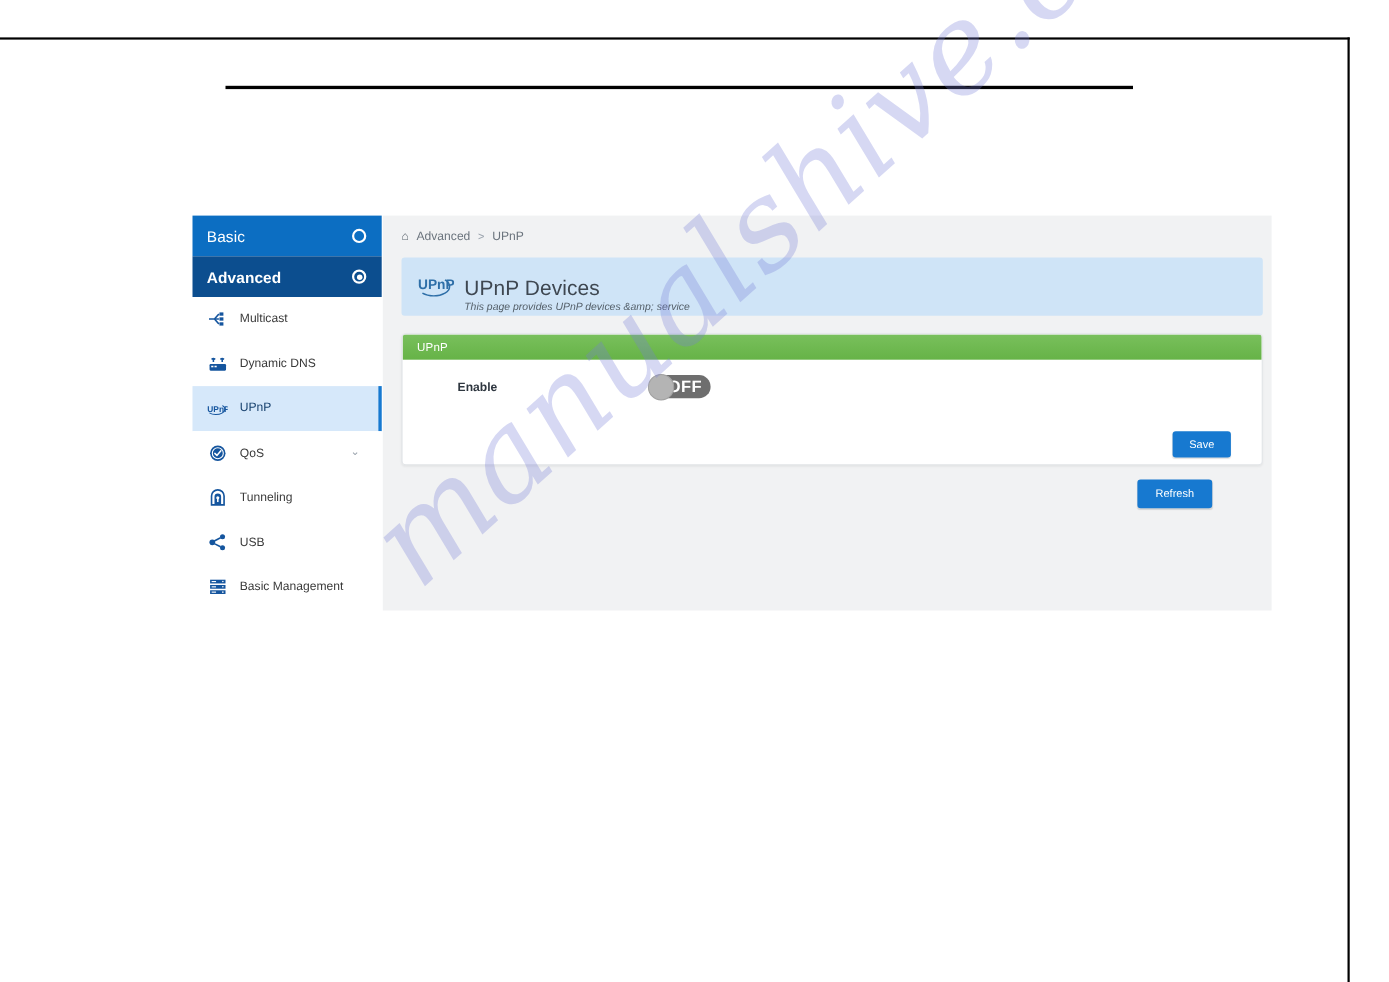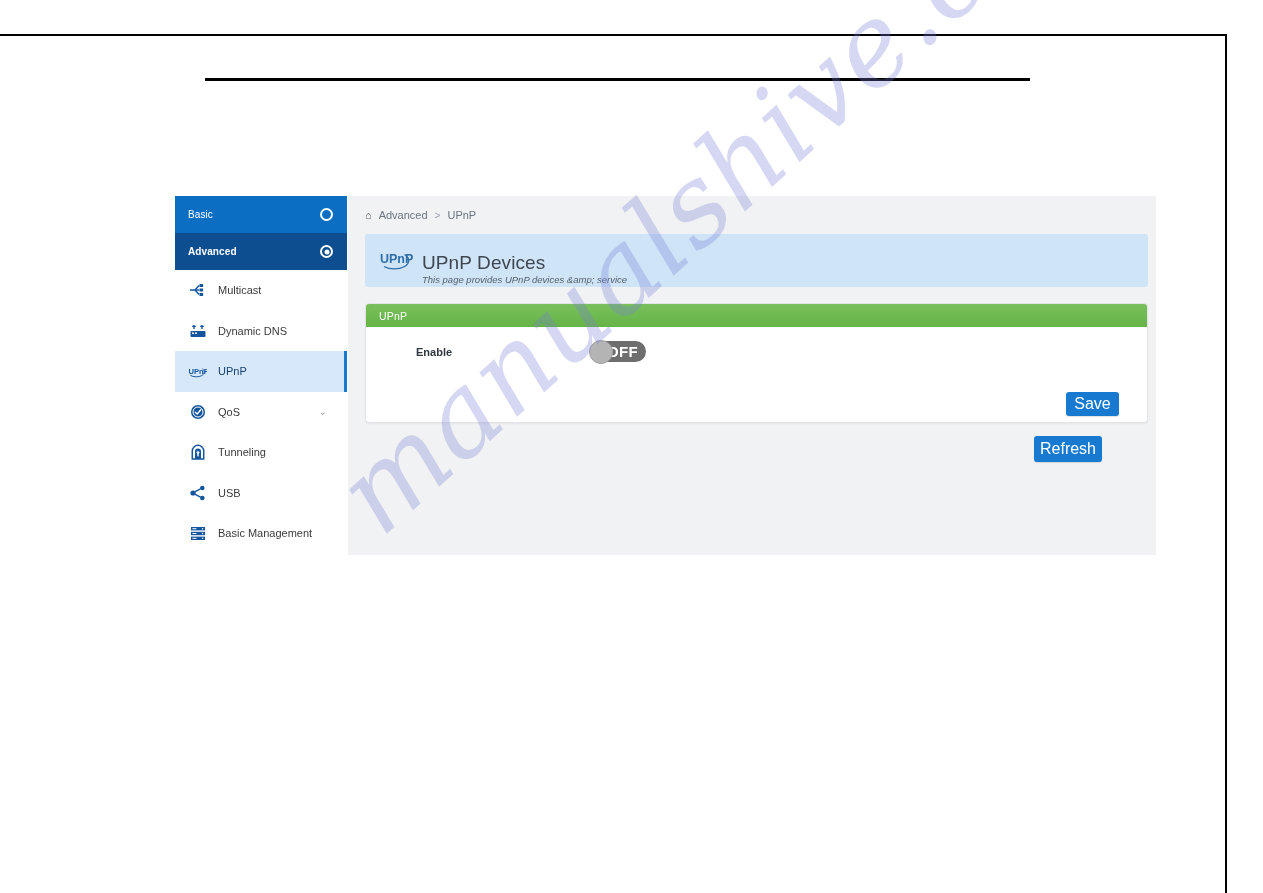--- a/index.html
+++ b/index.html
@@ -62,21 +62,21 @@
     box-sizing: border-box;
   }
   .nav-top {
     height: 37px;
     display: flex;
     align-items: center;
     justify-content: space-between;
     padding: 0 14px 0 13px;
     box-sizing: border-box;
     color: #ffffff;
-    font-size: 10px;
+    font-size: 14px;
     letter-spacing: .1px;
   }
   .nav-top.basic { background: #0c6ec2; }
   .nav-top.advanced { background: #0c4e8f; font-weight: 600; }
   .radio-ring {
     width: 13px; height: 13px;
     border-radius: 50%;
     border: 2px solid #ffffff;
     box-sizing: border-box;
     position: relative;
@@ -253,21 +253,21 @@
   }
 
   .btn {
     display: inline-flex;
     align-items: center;
     justify-content: center;
     background: #1779d0;
     color: #ffffff;
     border: none;
     border-radius: 3px;
-    font-size: 16px;
+    font-size: 10px;
     font-family: "Liberation Sans", sans-serif;
     cursor: pointer;
     box-shadow: 0 1px 1px rgba(0,0,0,.12);
   }
   #save-button {
     position: absolute;
     right: 28px;
     bottom: 6px;
     width: 53px;
     height: 24px;

